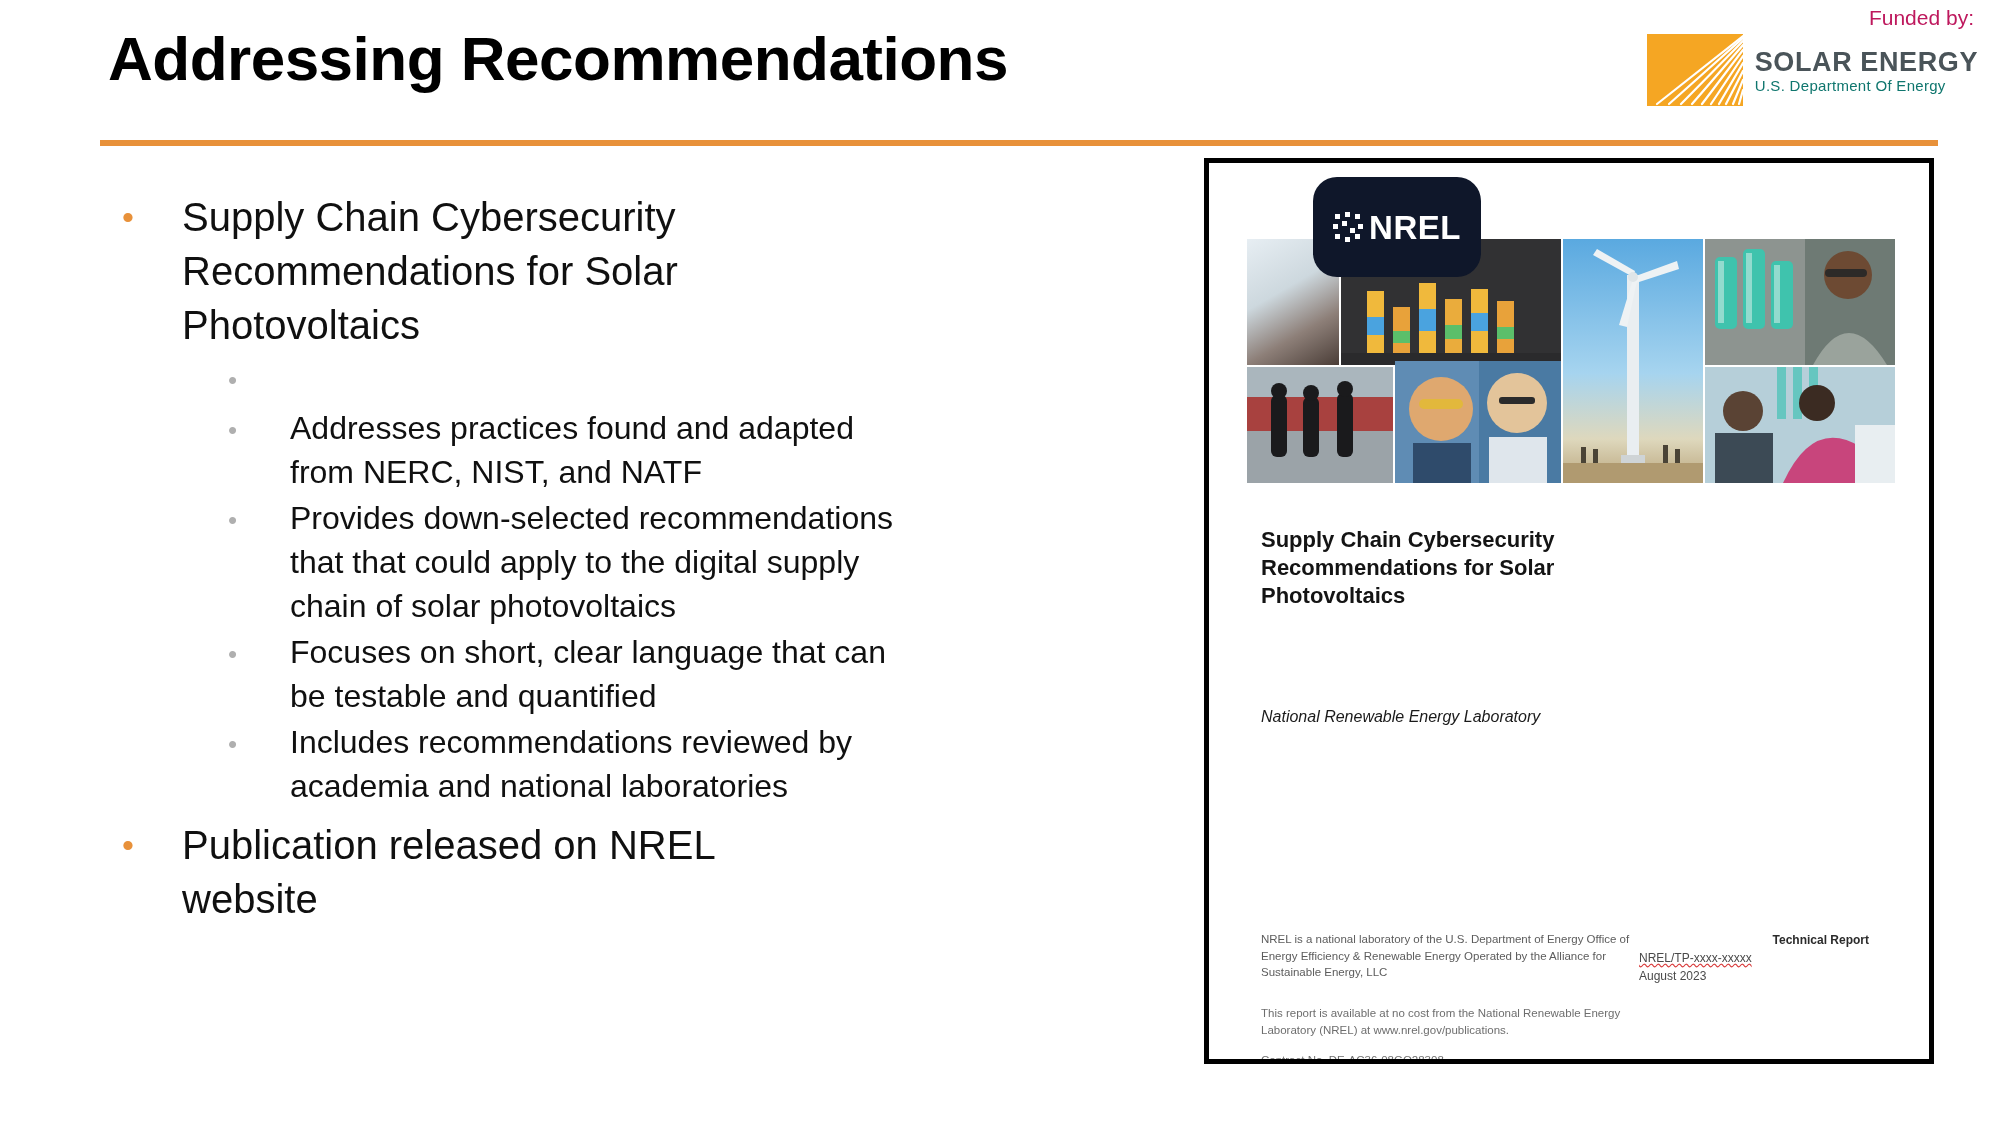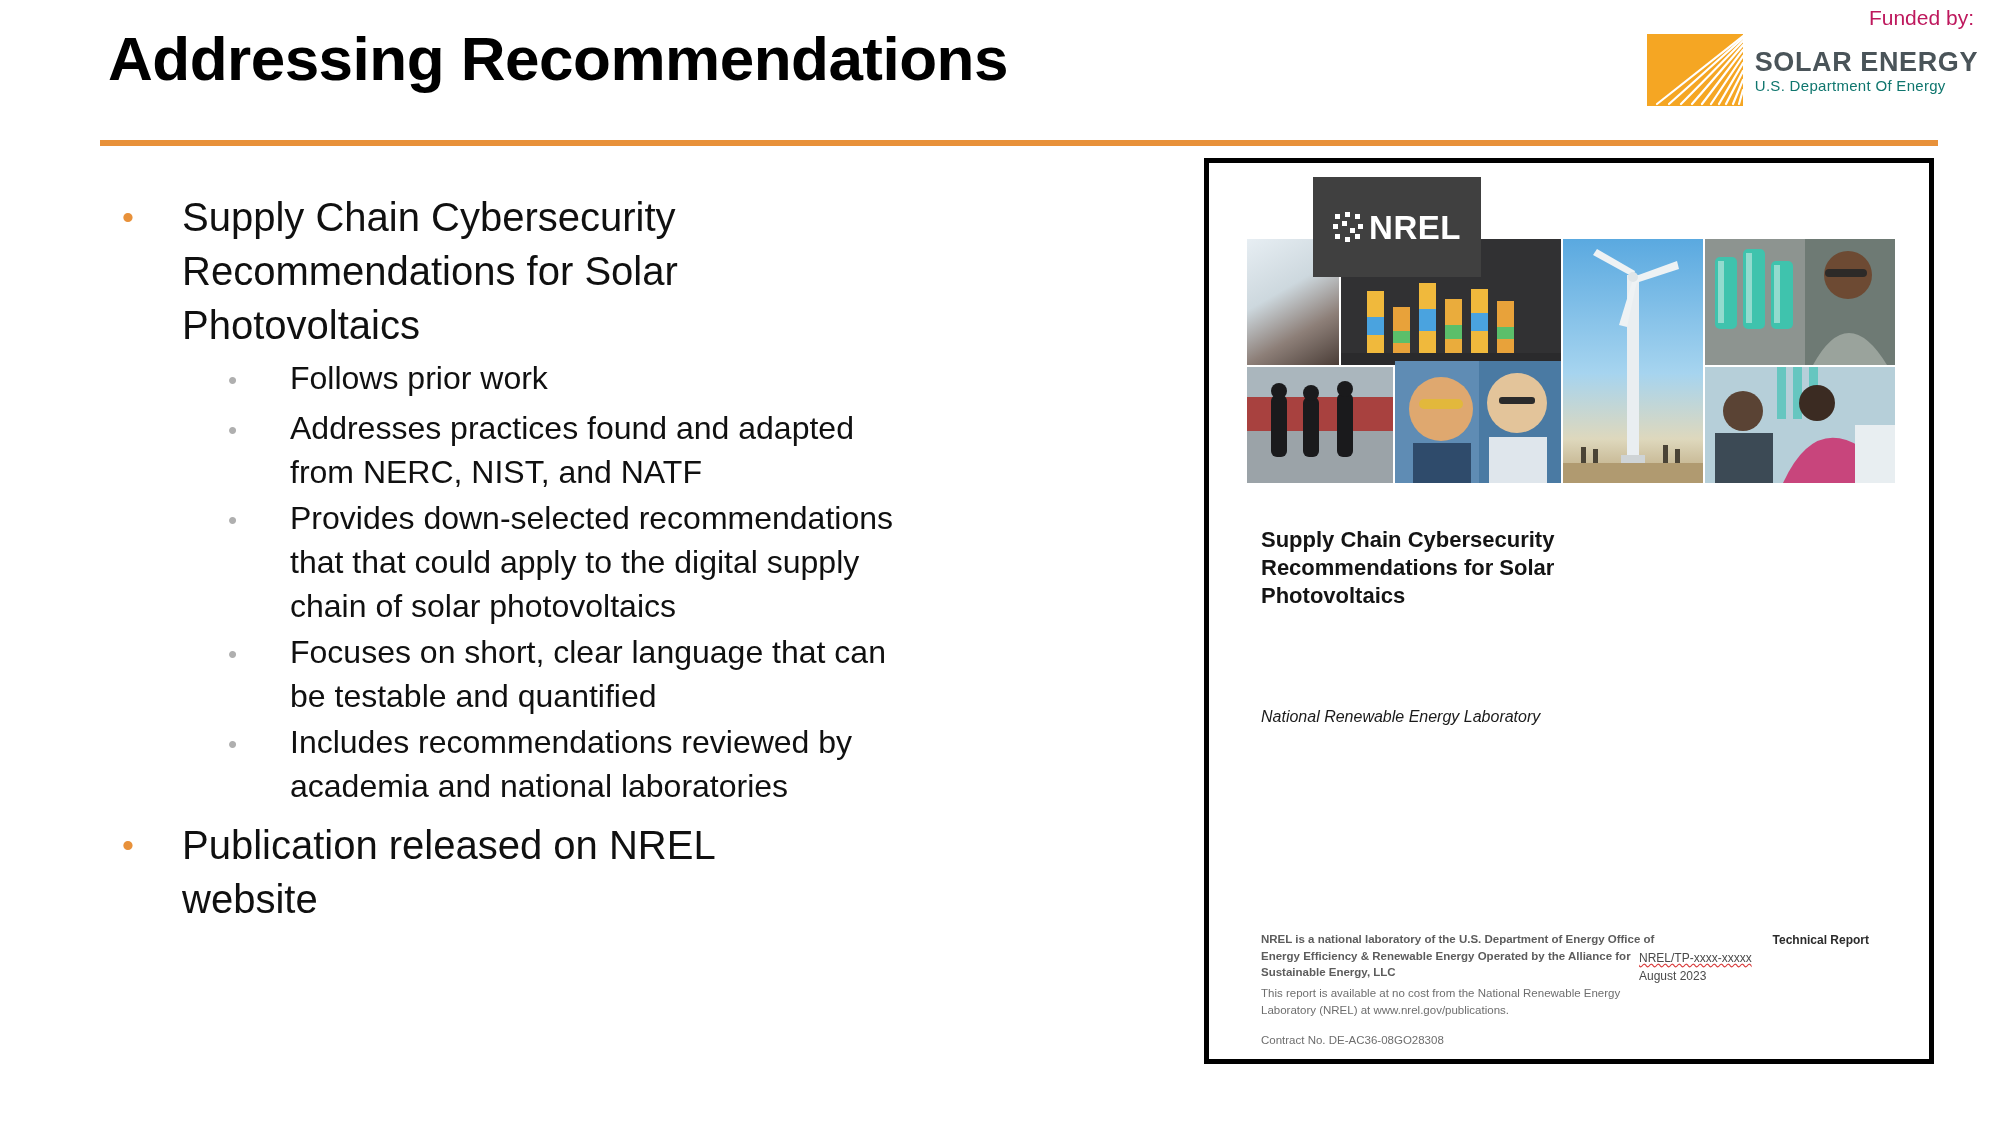--- a/index.html
+++ b/index.html
@@ -182,26 +182,27 @@
     position: absolute;
     overflow: hidden;
     background: #c9c9c9;
   }
   #nrel-logo-box {
     position: absolute;
     left: 66px;
     top: -38px;
     width: 168px;
     height: 100px;
-    background: #404040;
+    background: #0f172a;
     z-index: 5;
     display: flex;
     align-items: center;
     justify-content: center;
     gap: 6px;
+    border-radius: 24px;
   }
   #nrel-mark {
     width: 30px; height: 30px;
     flex: 0 0 auto;
   }
   #nrel-word {
     color: #ffffff;
     font-size: 33px;
     font-weight: bold;
     letter-spacing: 0.5px;
@@ -242,23 +243,23 @@
   #doc-footer-left {
     position: absolute;
     left: 52px;
     top: 768px;
     width: 400px;
     font-size: 11.5px;
     color: #6e6e6e;
     line-height: 1.45;
   }
   #doc-footer-left .strong-block {
-    font-weight: bold;
+    font-weight: normal;
     color: #5c5c5c;
-    margin-bottom: 4px;
+    margin-bottom: 24px;
   }
   #doc-footer-left .avail-block { margin-bottom: 14px; }
   #doc-footer-right {
     position: absolute;
     left: 430px;
     top: 768px;
     width: 230px;
     font-size: 12px;
     color: #4a4a4a;
     line-height: 1.5;
@@ -307,21 +308,20 @@
 <div id="bullet-body">
 
   <div class="bullet-l1">
     <span class="marker">•</span>
     <span class="text">Supply Chain Cybersecurity Recommendations for Solar Photovoltaics</span>
   </div>
 
   <div class="sub-list">
     <div class="bullet-l2">
       <span class="marker">•</span>
-      <span class="text">Follows prior work</span>
     </div>
     <div class="bullet-l2">
       <span class="marker">•</span>
       <span class="text">Addresses practices found and adapted from NERC, NIST, and NATF</span>
     </div>
     <div class="bullet-l2">
       <span class="marker">•</span>
       <span class="text">Provides down-selected recommendations that that could apply to the digital supply chain of solar photovoltaics</span>
     </div>
     <div class="bullet-l2">

